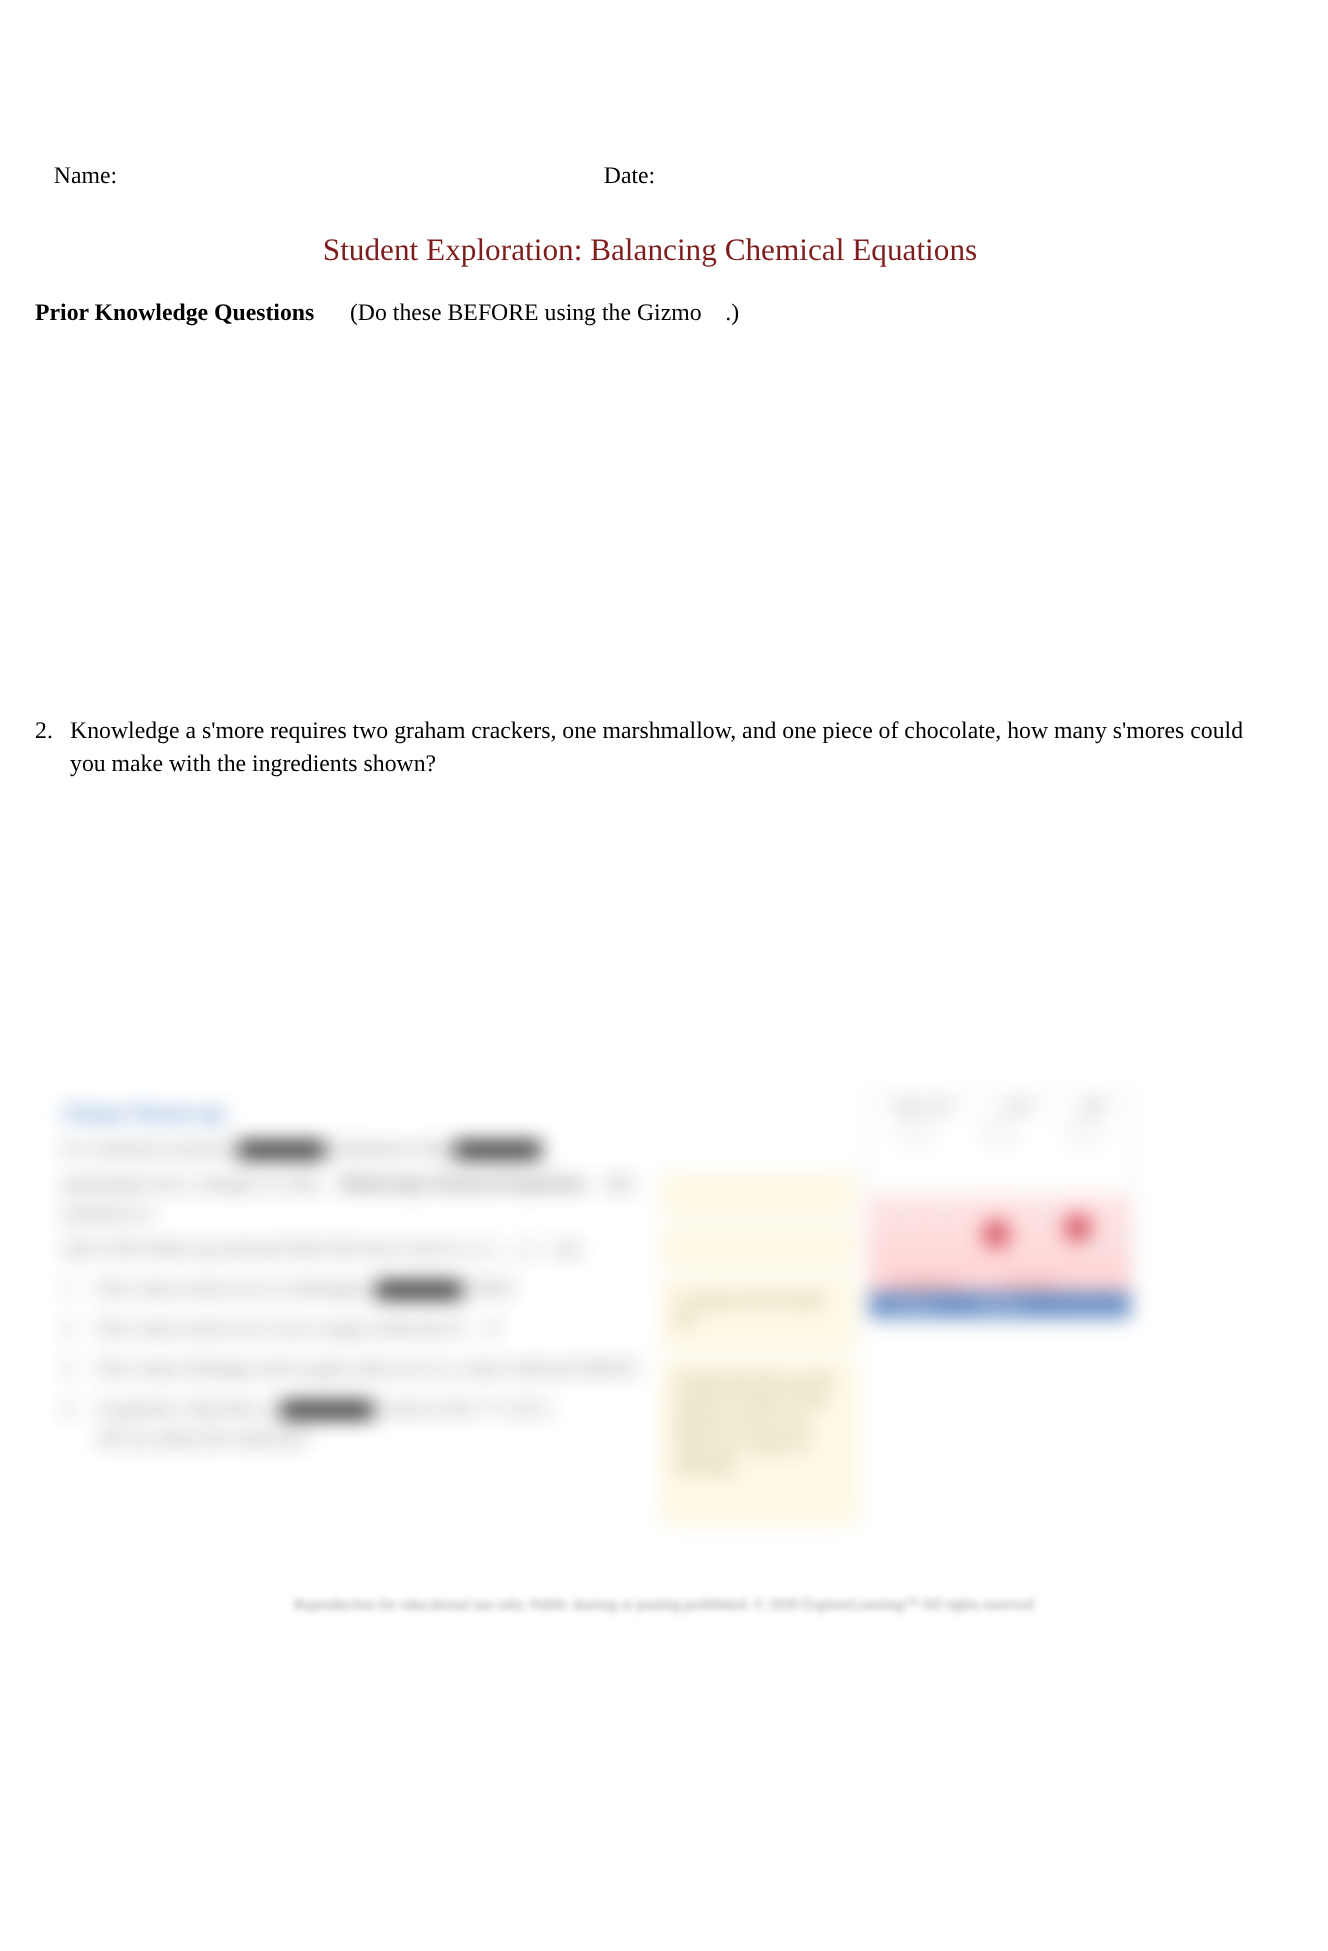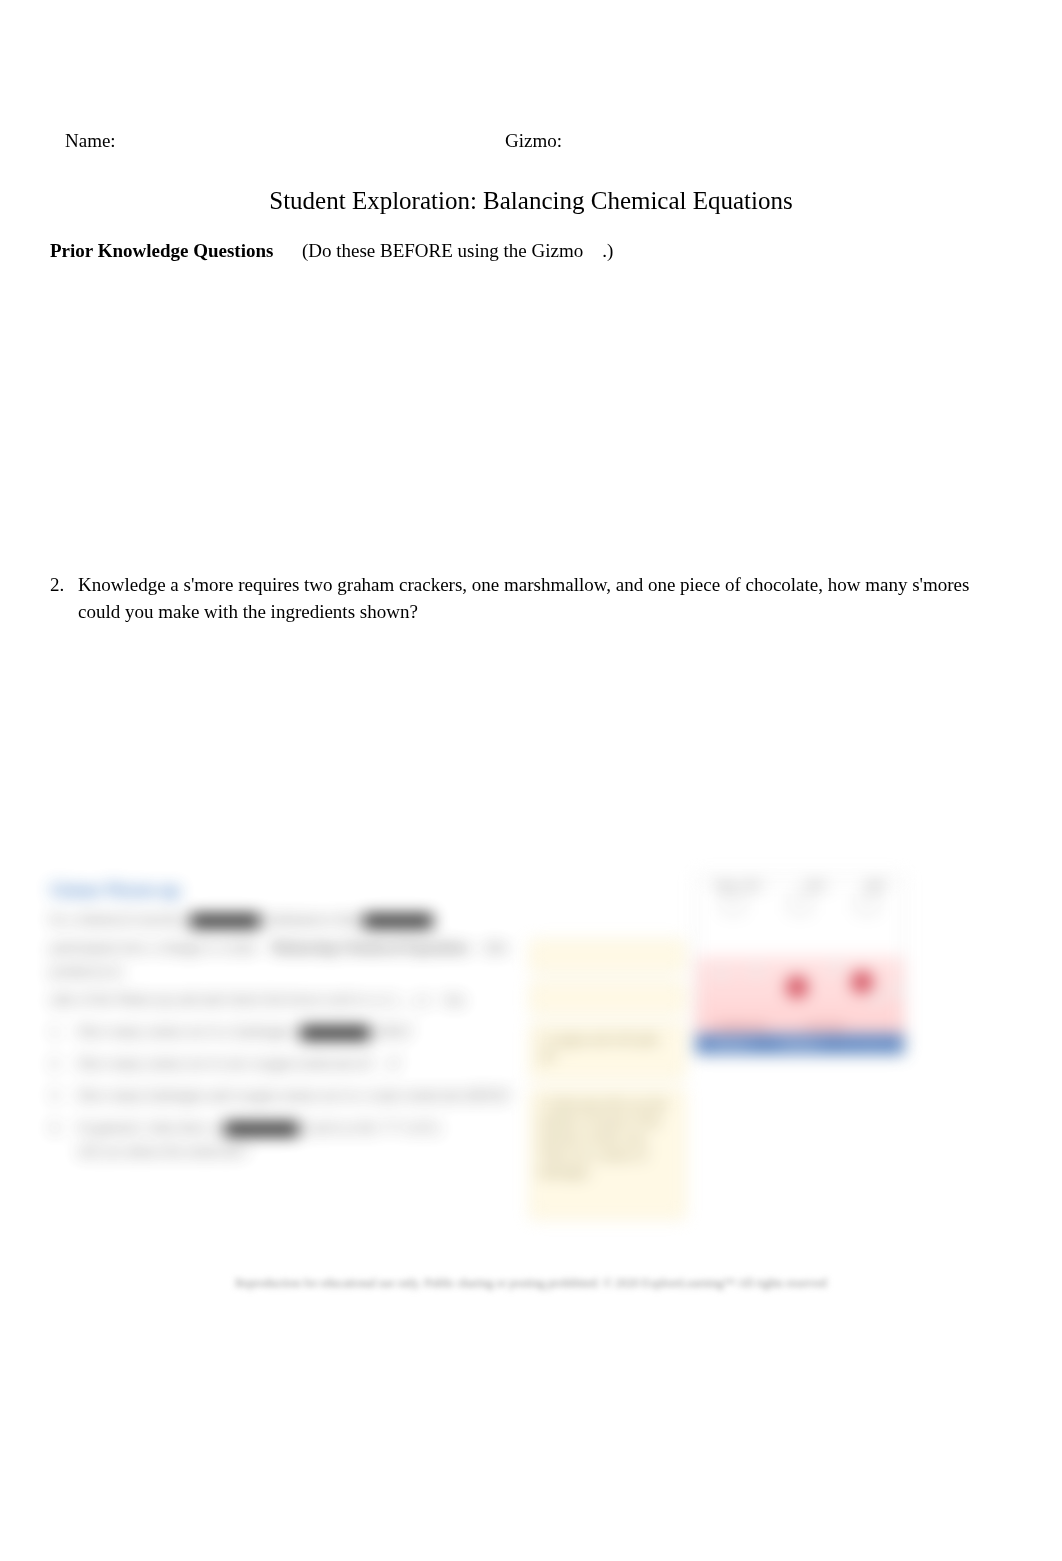--- a/index.html
+++ b/index.html
@@ -10,32 +10,32 @@
     body {
       font-family: "Times New Roman", Times, serif;
       font-size: 19px;
       background: #ffffff;
       width: 1062px;
       min-height: 1561px;
       position: relative;
       color: #000000;
     }
     .page {
-      padding: 130px 50px 50px 50px;
+      padding: 130px 50px 50px 28px;
     }
     .header-row {
       display: flex;
       margin-bottom: 35px;
       padding-left: 15px;
     }
     .name-label {
       width: 440px;
     }
     .title {
-      color: #000000;
+      color: #7f1d1d;
       font-size: 25px;
       text-align: center;
       margin-bottom: 25px;
       font-weight: normal;
     }
     .directions {
       color: #E87D3E;
       margin-bottom: 25px;
       line-height: 1.35;
     }
@@ -228,21 +228,21 @@
       color: #888;
       filter: blur(3px);
     }
   </style>
 </head>
 <body>
 
 <div class="page">
   <div class="header-row">
     <span class="name-label">Name:</span>
-    <span>Gizmo:</span>
+    <span>Date:</span>
   </div>
 
   <h1 class="title">Student Exploration: Balancing Chemical Equations</h1>
 
 
 
   <p class="prior-knowledge">
     <span class="label">Prior Knowledge Questions</span>
     &nbsp;&nbsp;&nbsp;&nbsp;&nbsp;<span>(Do these BEFORE using the Gizmo</span>&nbsp;&nbsp;&nbsp;&nbsp;<span>.)</span>
   </p>

